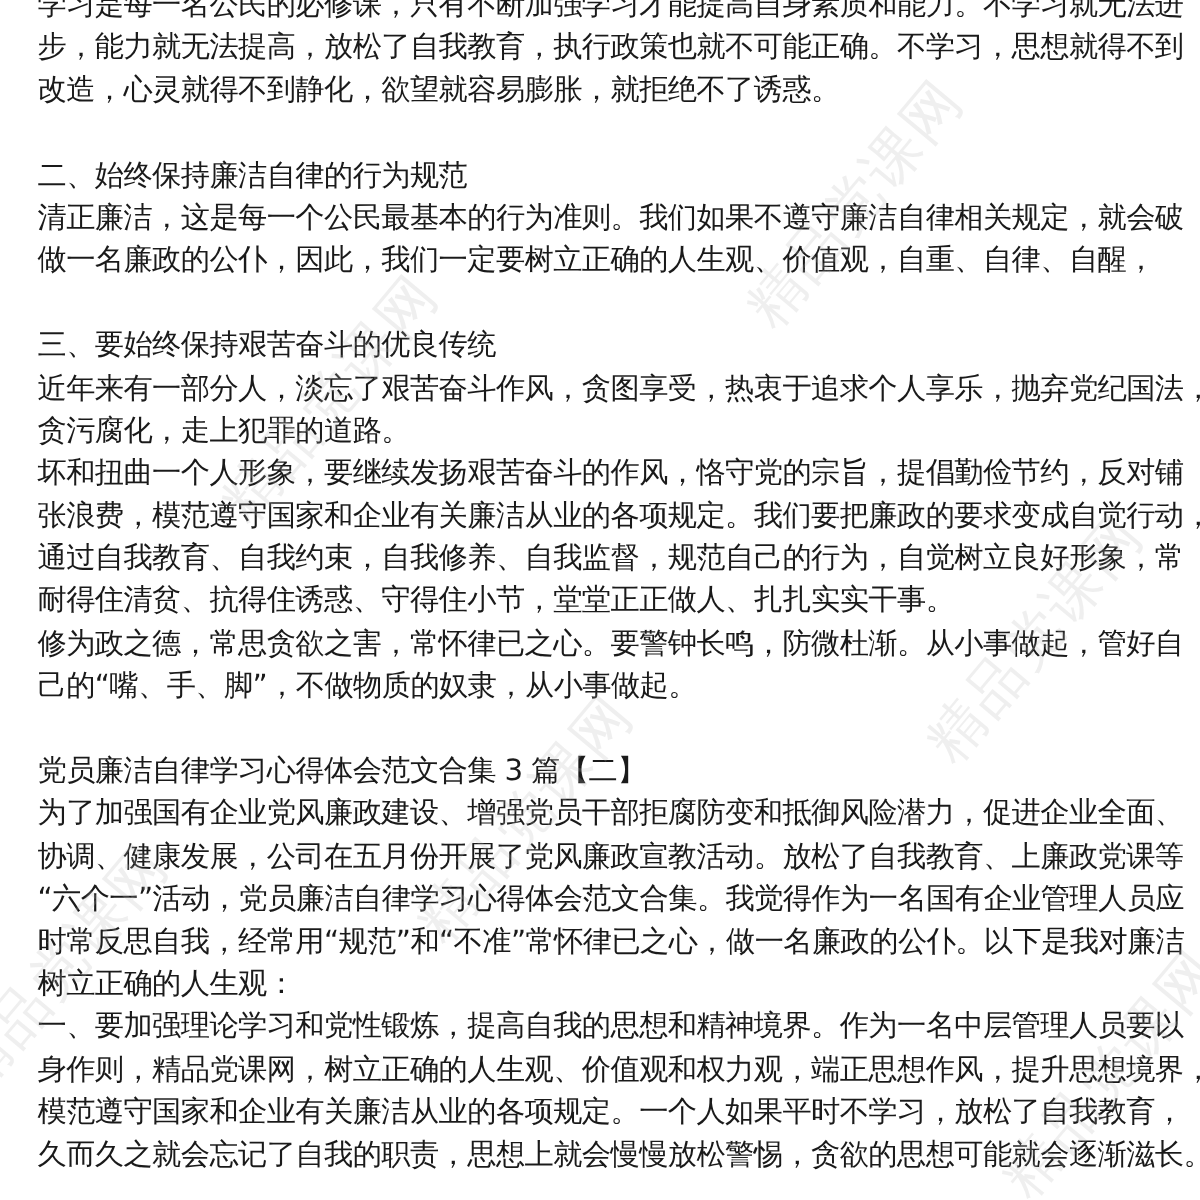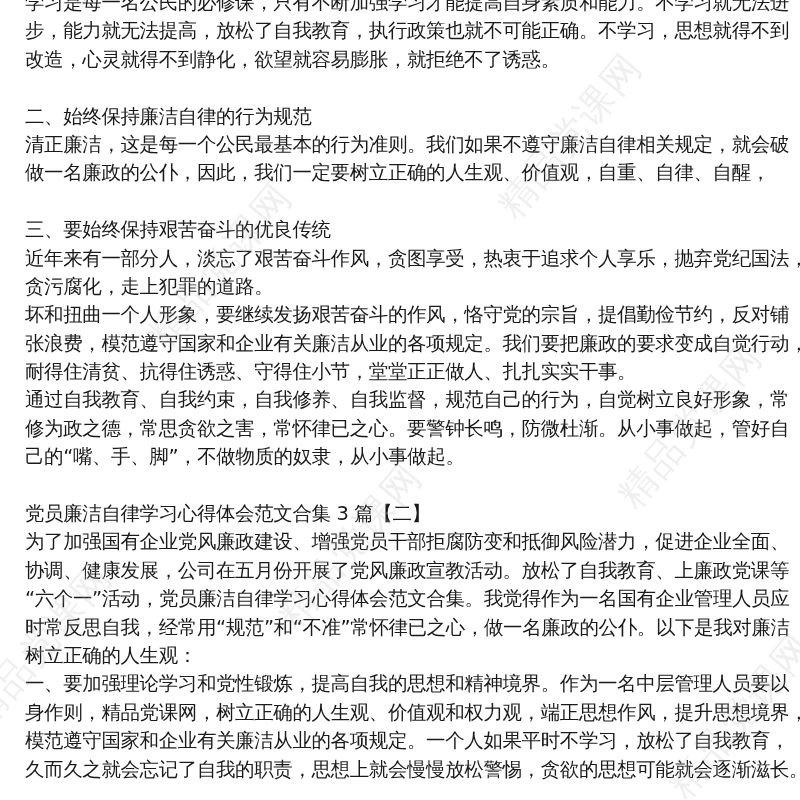--- a/index.html
+++ b/index.html
@@ -62,22 +62,22 @@
   <div class="line">二、始终保持廉洁自律的行为规范</div>
   <div class="line">清正廉洁，这是每一个公民最基本的行为准则。我们如果不遵守廉洁自律相关规定，就会破</div>
   <div class="line">做一名廉政的公仆，因此，我们一定要树立正确的人生观、价值观，自重、自律、自醒，</div>
   <div class="blank"></div>
 
   <div class="line">三、要始终保持艰苦奋斗的优良传统</div>
   <div class="line">近年来有一部分人，淡忘了艰苦奋斗作风，贪图享受，热衷于追求个人享乐，抛弃党纪国法，</div>
   <div class="line">贪污腐化，走上犯罪的道路。</div>
   <div class="line">坏和扭曲一个人形象，要继续发扬艰苦奋斗的作风，恪守党的宗旨，提倡勤俭节约，反对铺</div>
   <div class="line">张浪费，模范遵守国家和企业有关廉洁从业的各项规定。我们要把廉政的要求变成自觉行动，</div>
+  <div class="line">通过自我教育、自我约束，自我修养、自我监督，规范自己的行为，自觉树立良好形象，常</div>
   <div class="line">耐得住清贫、抗得住诱惑、守得住小节，堂堂正正做人、扎扎实实干事。</div>
-  <div class="line">通过自我教育、自我约束，自我修养、自我监督，规范自己的行为，自觉树立良好形象，常</div>
   <div class="line">修为政之德，常思贪欲之害，常怀律已之心。要警钟长鸣，防微杜渐。从小事做起，管好自</div>
   <div class="line">己的“嘴、手、脚”，不做物质的奴隶，从小事做起。</div>
   <div class="blank"></div>
 
   <div class="line">党员廉洁自律学习心得体会范文合集 3 篇【二】</div>
   <div class="line">为了加强国有企业党风廉政建设、增强党员干部拒腐防变和抵御风险潜力，促进企业全面、</div>
   <div class="line">协调、健康发展，公司在五月份开展了党风廉政宣教活动。放松了自我教育、上廉政党课等</div>
   <div class="line">“六个一”活动，党员廉洁自律学习心得体会范文合集。我觉得作为一名国有企业管理人员应</div>
   <div class="line">时常反思自我，经常用“规范”和“不准”常怀律已之心，做一名廉政的公仆。以下是我对廉洁</div>
   <div class="line">树立正确的人生观：</div>

